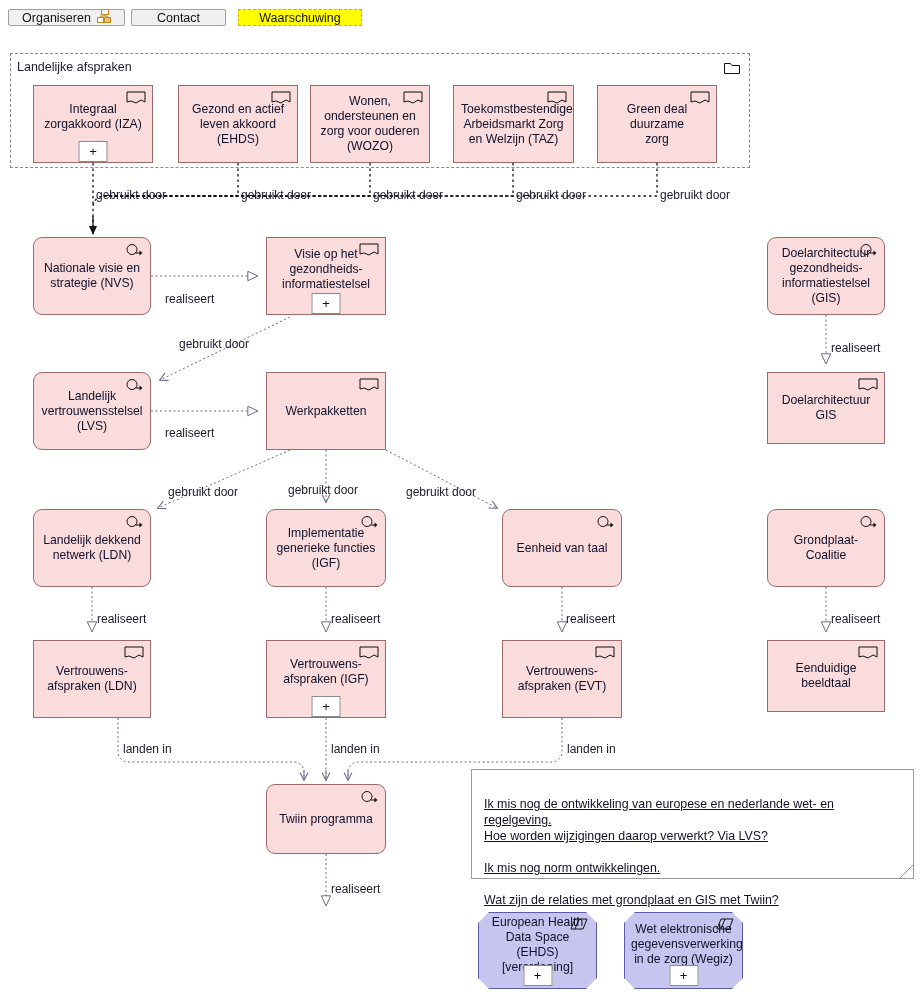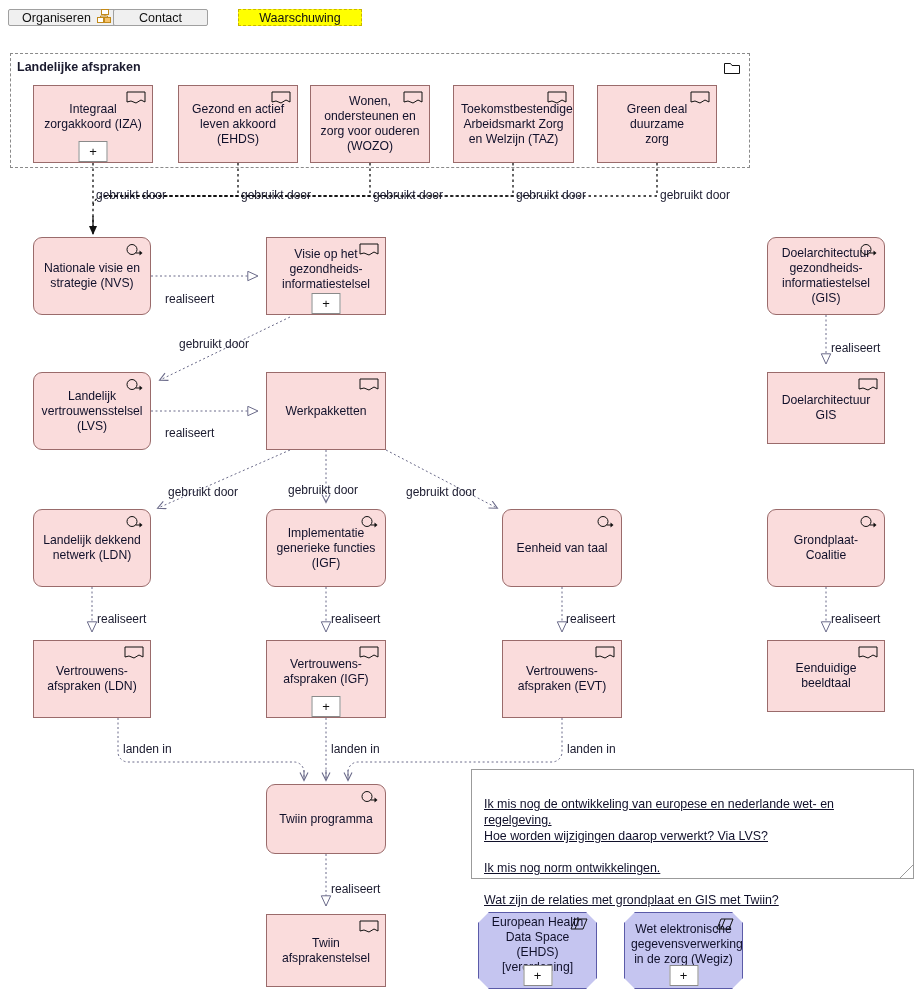--- a/index.html
+++ b/index.html
@@ -67,30 +67,30 @@
     <span class="tb-ico">
       <svg width="14" height="14" viewBox="0 0 14 14">
         <rect x="4.5" y="0.5" width="7" height="5" fill="#fff" stroke="#c28a1a"></rect>
         <rect x="0.5" y="8.5" width="6" height="5" fill="#fff" stroke="#c28a1a"></rect>
         <rect x="7.5" y="8.5" width="6" height="5" fill="#f5c26b" stroke="#c28a1a"></rect>
         <path d="M8 5.5 V7 H3.5 V8.5 M8 7 h2.5 V8.5" fill="none" stroke="#c28a1a"></path>
       </svg>
     </span>
   </div>
 
-  <div class="tb-btn" style="left:113px;top:9px;width:95px;">
+  <div class="tb-btn" style="left:131px;top:9px;width:95px;">
     <span>Contact</span>
   </div>
 
   <div class="tb-btn warn" style="left:238px;top:9px;width:124px;">
     <span>Waarschuwing</span>
   </div>
 
   <div class="group" style="left:10px;top:53px;width:740px;height:115px;"></div>
-  <div class="group-label" style="left:17px;top:60px;font-weight:bold;">Landelijke afspraken</div>
+  <div class="group-label" style="left:17px;top:60px;">Landelijke afspraken</div>
   <span style="position:absolute;left:724px;top:60px;">
     <svg width="16" height="13" viewBox="0 0 16 13">
       <path d="M0.5 12.5 V2.5 h6 l1.5 2 h7.5 v8 z" fill="none" stroke="#111"></path>
     </svg>
   </span>
 
   <div class="el up" style="left:33px;top:85px;width:120px;height:78px;">
     <span class="lbl">Integraal
 zorgakkoord (IZA)</span>
     <span class="ico">
@@ -305,29 +305,20 @@
     <span class="lbl">Twiin programma</span>
     <span class="ico">
       <svg width="20" height="15" viewBox="0 0 20 15">
         <circle cx="8" cy="6.5" r="5" fill="none" stroke="#111"></circle>
         <path d="M11.5 10 h5.5" stroke="#111" fill="none"></path>
         <path d="M15.5 7.5 l3 2.5 -3 2.5 z" fill="#111"></path>
       </svg>
     </span>
   </div>
 
-  <div class="el" style="left:266px;top:914px;width:120px;height:73px;">
-    <span class="lbl">Twiin
-afsprakenstelsel</span>
-    <span class="ico">
-      <svg width="20" height="15" viewBox="0 0 20 15">
-          <path d="M1 1 h18 v10 l-4 -2 -5 3 -5 -2 -4 1 z" fill="none" stroke="#111" stroke-linejoin="round"></path>
-        </svg>
-    </span>
-  </div>
 
   <div class="oct" style="left:478px;top:912px;width:119px;height:77px;">
     <span class="lbl">European Health
 Data Space (EHDS)
 [verordening]</span>
     <span class="ico">
       <svg width="20" height="14" viewBox="0 0 20 14">
         <path d="M5 1 h12 l-4 10 h-12 z" fill="none" stroke="#111"></path>
         <path d="M9 1 l-4 10" stroke="#111" fill="none"></path>
       </svg>

